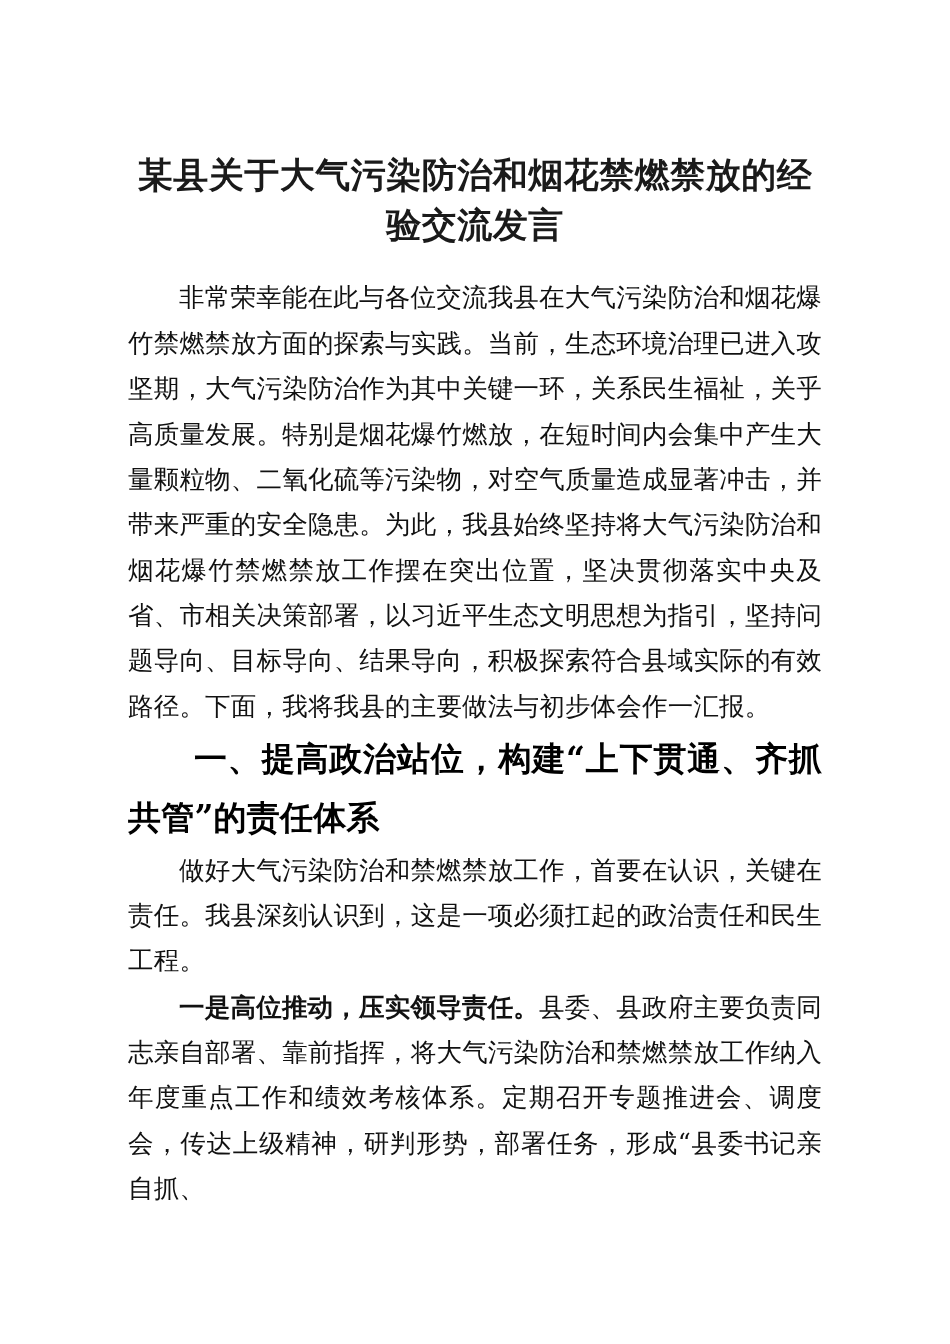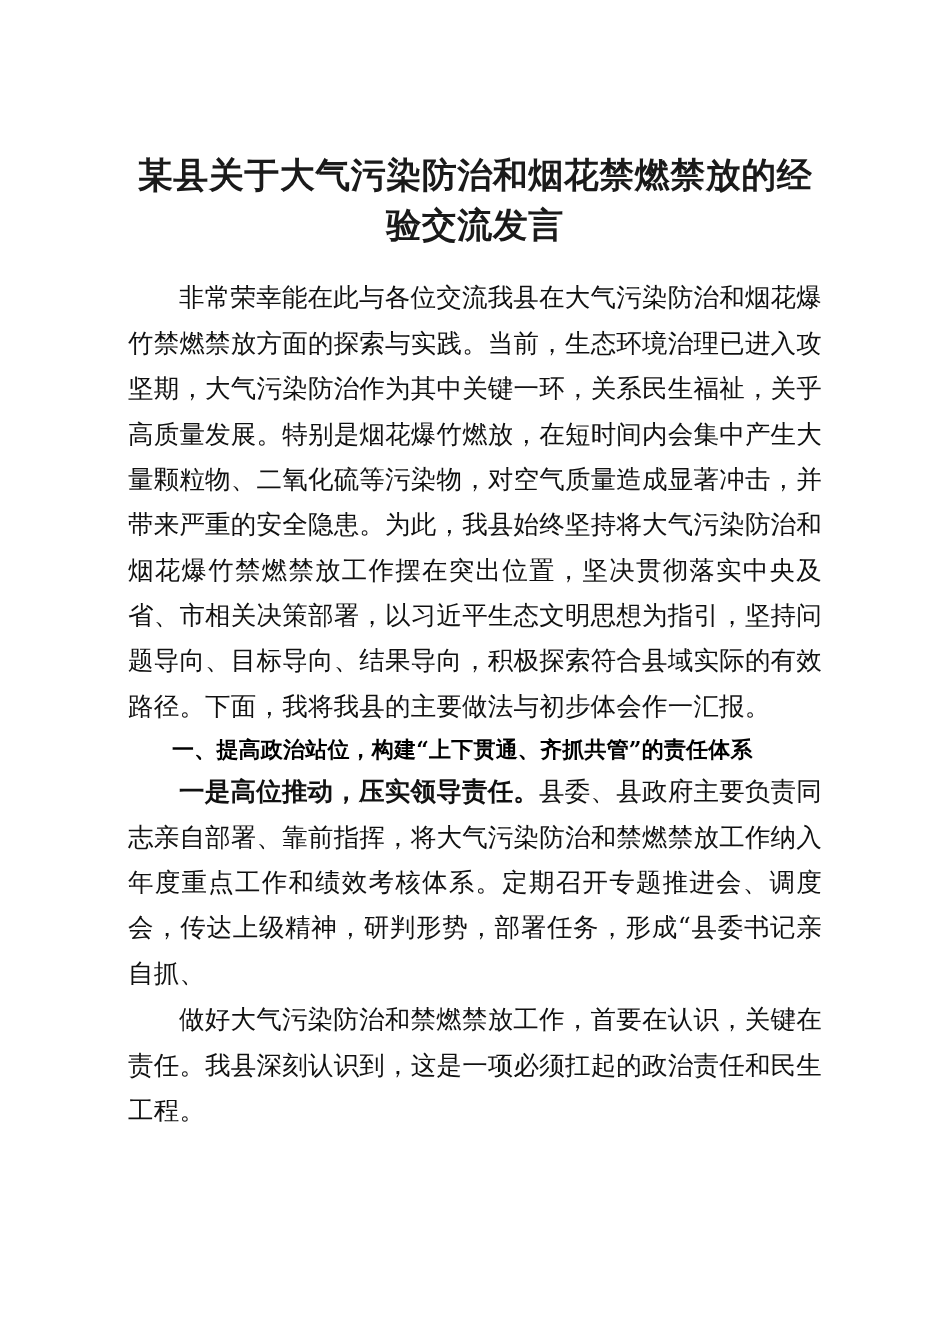--- a/index.html
+++ b/index.html
@@ -40,21 +40,21 @@
     text-justify: inter-ideograph;
     margin: 0 0 1px 0;
     color: #111111;
     letter-spacing: 0.2px;
   }
   .para.indent {
     text-indent: 2em;
   }
   .heading {
     font-family: "DejaVu Serif", serif;
-    font-size: 22px;
+    font-size: 33px;
     line-height: 1.78;
     font-weight: bold;
     text-indent: 2em;
     text-align: justify;
     text-align-last: left;
     margin: 0;
     color: #000000;
     letter-spacing: 0.2px;
   }
   .para .lead {
@@ -65,19 +65,19 @@
 <body>
 
 <div class="page">
 
   <h1 class="doc-title">某县关于大气污染防治和烟花禁燃禁放的经验交流发言</h1>
 
   <p class="para indent">非常荣幸能在此与各位交流我县在大气污染防治和烟花爆竹禁燃禁放方面的探索与实践。当前，生态环境治理已进入攻坚期，大气污染防治作为其中关键一环，关系民生福祉，关乎高质量发展。特别是烟花爆竹燃放，在短时间内会集中产生大量颗粒物、二氧化硫等污染物，对空气质量造成显著冲击，并带来严重的安全隐患。为此，我县始终坚持将大气污染防治和烟花爆竹禁燃禁放工作摆在突出位置，坚决贯彻落实中央及省、市相关决策部署，以习近平生态文明思想为指引，坚持问题导向、目标导向、结果导向，积极探索符合县域实际的有效路径。下面，我将我县的主要做法与初步体会作一汇报。</p>
 
   <p class="heading">一、提高政治站位，构建“上下贯通、齐抓共管”的责任体系</p>
 
+  <p class="para indent">做好大气污染防治和禁燃禁放工作，首要在认识，关键在责任。我县深刻认识到，这是一项必须扛起的政治责任和民生工程。</p>
+
   <p class="para indent">
     <span class="lead">一是高位推动，压实领导责任。</span><span>县委、县政府主要负责同志亲自部署、靠前指挥，将大气污染防治和禁燃禁放工作纳入年度重点工作和绩效考核体系。定期召开专题推进会、调度会，传达上级精神，研判形势，部署任务，形成“县委书记亲自抓、</span>
   </p>
 
-  <p class="para indent">做好大气污染防治和禁燃禁放工作，首要在认识，关键在责任。我县深刻认识到，这是一项必须扛起的政治责任和民生工程。</p>
-
 </div>
 
 </body></html>

